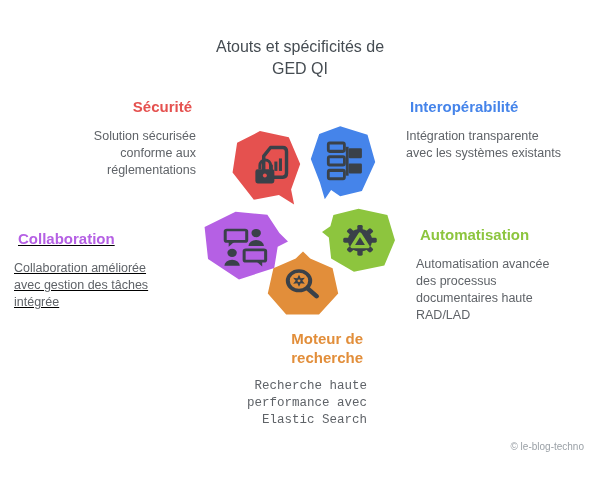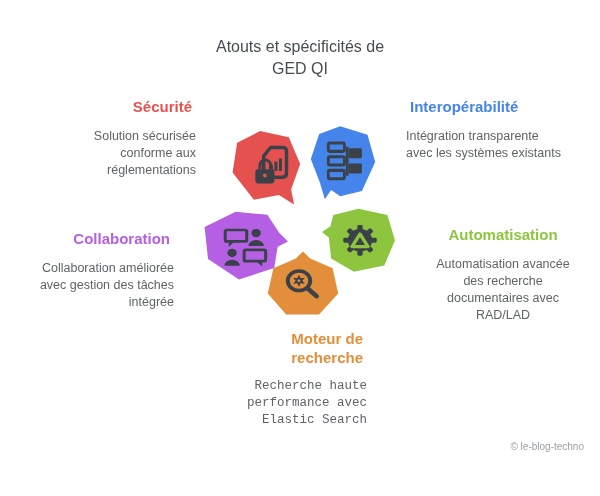--- a/index.html
+++ b/index.html
@@ -9,22 +9,22 @@
   }
   .title{
     position:absolute;left:190px;top:36px;width:220px;text-align:center;
     font-size:16px;line-height:22px;color:#454C52;
   }
   .feature{position:absolute;}
   .feature h2{margin:4px;font-size:15px;line-height:18px;font-weight:bold;}
   .feature p{margin:12px 0 0;font-size:12.5px;line-height:17px;color:#5F6368;}
   .f-securite{left:66px;top:94px;width:130px;text-align:right;}
   .f-interoperabilite{left:406px;top:94px;width:160px;text-align:left;}
-  .f-collaboration{left:14px;top:226px;width:160px;text-align:right;}
-  .f-automatisation{left:428px;top:222px;width:150px;text-align:center;}
+  .f-collaboration{left:14px;top:226px;width:160px;text-decoration:underline;}
+  .f-automatisation{left:416px;top:222px;width:150px;text-align:left;}
   .f-moteur{left:232px;top:325px;width:135px;text-align:right;}
   .f-moteur h2{line-height:19px;}
   .f-moteur p{margin-top:11px;font-family:Liberation Mono, monospace;}
   .hex{position:absolute;display:block;}
   .credit{position:absolute;top:441px;right:16px;font-size:10px;color:#9AA0A6;margin-left:27px;}
 </style>
 </head>
 <body>
 
 <div class="canvas">
@@ -44,21 +44,21 @@
     <p>Intégration transparente avec les systèmes existants</p>
   </div>
 
   <div class="feature f-collaboration">
     <h2 style="color: rgb(181, 96, 228);">Collaboration</h2>
     <p>Collaboration améliorée avec gestion des tâches intégrée</p>
   </div>
 
   <div class="feature f-automatisation">
     <h2 style="color: rgb(141, 197, 62);">Automatisation</h2>
-    <p>Automatisation avancée des recherche documentaires avec RAD/LAD</p>
+    <p>Automatisation avancée des processus documentaires haute RAD/LAD</p>
   </div>
 
   <div class="feature f-moteur">
     <h2 style="color: rgb(226, 142, 58);">Moteur de recherche</h2>
     <p>Recherche haute performance avec Elastic Search</p>
   </div>
 
   <svg class="hex" style="left:228px;top:128px;width:76px;height:78px" viewBox="0 0 100 100" preserveAspectRatio="none">
     <polygon points="42,4 80,12 95,46 83,79 87,98 67,86 34,92 6,57 12,19" style="fill: rgb(229, 81, 79);"></polygon>
     <g>

